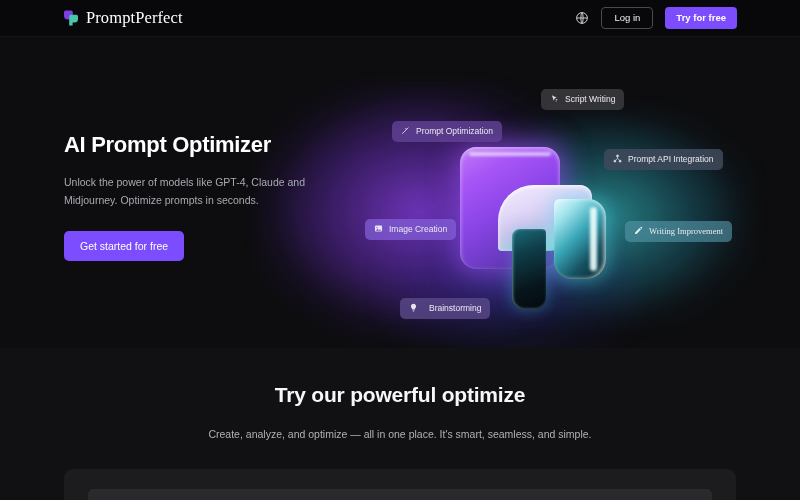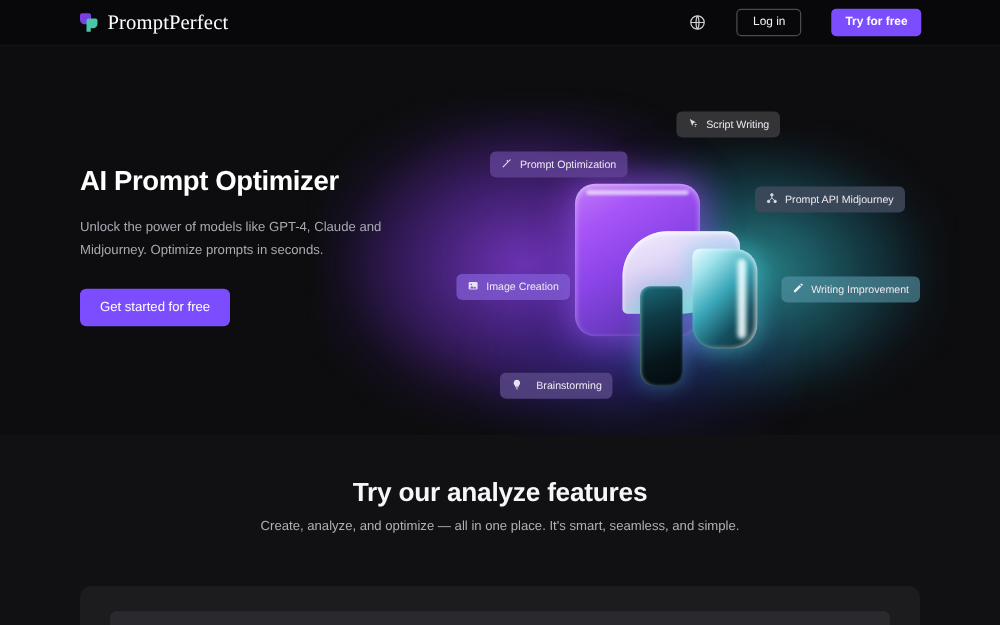--- a/index.html
+++ b/index.html
@@ -23,21 +23,21 @@
   .logo-mark { width:16px; height:16px; position:relative; flex:none; }
   .logo-text {
     font-family:"Liberation Serif", serif;
     font-size:16.5px; color:#ffffff; letter-spacing:.1px; white-space:nowrap;
   }
   .nav-links { display:flex; align-items:center; gap:25px; margin-left:33px; }
   .nav-link {
     font-size:9.5px; color:#e6e6e8; white-space:nowrap; cursor:pointer;
     letter-spacing:.1px;
   }
-  .nav-right { margin-left:auto; margin-right:63px; display:flex; align-items:center; gap:24px; }
+  .nav-right { margin-left:auto; margin-right:63px; display:flex; align-items:center; gap:12px; }
   .globe { width:14px; height:14px; color:#cfcfd4; display:block; cursor:pointer; }
   .btn-login {
     border:1px solid #4a4a50; background:transparent; color:#f2f2f4;
     font-size:9.5px; border-radius:4px; padding:5px 12px; cursor:pointer;
     font-family:"Liberation Sans", sans-serif; line-height:1;
   }
   .btn-try {
     border:none; background:#7c4dff; color:#ffffff;
     font-size:9.5px; border-radius:4px; padding:6px 11px; cursor:pointer;
     font-family:"Liberation Sans", sans-serif; line-height:1; font-weight:600;
@@ -125,30 +125,30 @@
     border-radius:5px; padding:5px 9px;
     font-size:8.5px; color:#eceaf2; white-space:nowrap;
     cursor:pointer; line-height:1;
     backdrop-filter:blur(2px);
   }
   .pill svg { width:9px; height:9px; flex:none; opacity:.95; }
   .pill.dark  { background:rgba(58,58,62,.88); }
   .pill.grape { background:rgba(98,66,150,.80); }
   .pill.slate { background:rgba(64,74,92,.85); }
   .pill.viol  { background:rgba(132,96,216,.72); }
-  .pill.cyan  { background:rgba(86,150,168,.62); }
+  .pill.cyan  { background:rgba(86,150,168,.62);font-family:Liberation Serif, serif; }
   .pill.plum  { background:rgba(92,74,140,.78);gap:11px; }
 
   
   .features { position:absolute; top:348px; left:0; width:800px; height:152px; background:#111113; }
   .feat-title {
     margin-top:35px; text-align:center; font-size:21px; font-weight:bold;
     color:#f7f7f8; letter-spacing:-.2px;
   }
-  .feat-sub { margin-top:8px; text-align:center; font-size:10.5px; color:#b0b0b8; }
+  .feat-sub { margin-top:21px; text-align:center; font-size:10.5px; color:#b0b0b8; }
   .feat-card {
     position:absolute; left:64px; top:121px; width:672px; height:31px;
     background:#1c1c1f; border-radius:9px 9px 0 0;
   }
   .feat-card-inner {
     position:absolute; left:24px; top:20px; right:24px; height:11px;
     background:#2a2a2e; border-radius:5px 5px 0 0;
   }
 </style>
 </head>
@@ -222,21 +222,21 @@
 
     <div class="pill slate" style="left:604px;top:112px">
       <span>
         <svg viewBox="0 0 24 24" fill="none" stroke="#e3e6ef" stroke-width="2">
             <circle cx="12" cy="5" r="2.6" fill="#e3e6ef"></circle>
             <circle cx="5" cy="19" r="2.6" fill="#e3e6ef"></circle>
             <circle cx="19" cy="19" r="2.6" fill="#e3e6ef"></circle>
             <path d="M12 7.6v4M12 11.6L6.6 16.8M12 11.6l5.4 5.2"></path>
           </svg>
       </span>
-      <span>Prompt API Midjourney</span>
+      <span>Prompt API Integration</span>
     </div>
 
     <div class="pill viol" style="left:365px;top:182px">
       <span>
         <svg viewBox="0 0 24 24" fill="#efecf8">
             <rect x="2.5" y="4" width="19" height="16" rx="2.6"></rect>
             <circle cx="8" cy="9.5" r="1.7" fill="#7a5bbd"></circle>
             <path d="M4.5 18l5-5.4 3.6 3.8 2.8-2.4 3.6 4z" fill="#7a5bbd"></path>
           </svg>
       </span>
@@ -266,20 +266,20 @@
 
 
     <div class="hero-copy">
       <h1 class="hero-title">AI Prompt Optimizer</h1>
       <p class="hero-sub">Unlock the power of models like GPT-4, Claude and Midjourney. Optimize prompts in seconds.</p>
       <button class="cta">Get started for free</button>
     </div>
   </div>
 
   <div class="features">
-    <h2 class="feat-title">Try our analyze features</h2>
+    <h2 class="feat-title">Try our powerful optimize</h2>
     <p class="feat-sub">Create, analyze, and optimize — all in one place. It's smart, seamless, and simple.</p>
     <div class="feat-card">
       <div class="feat-card-inner"></div>
     </div>
   </div>
 
 </div>
 
 </body></html>

